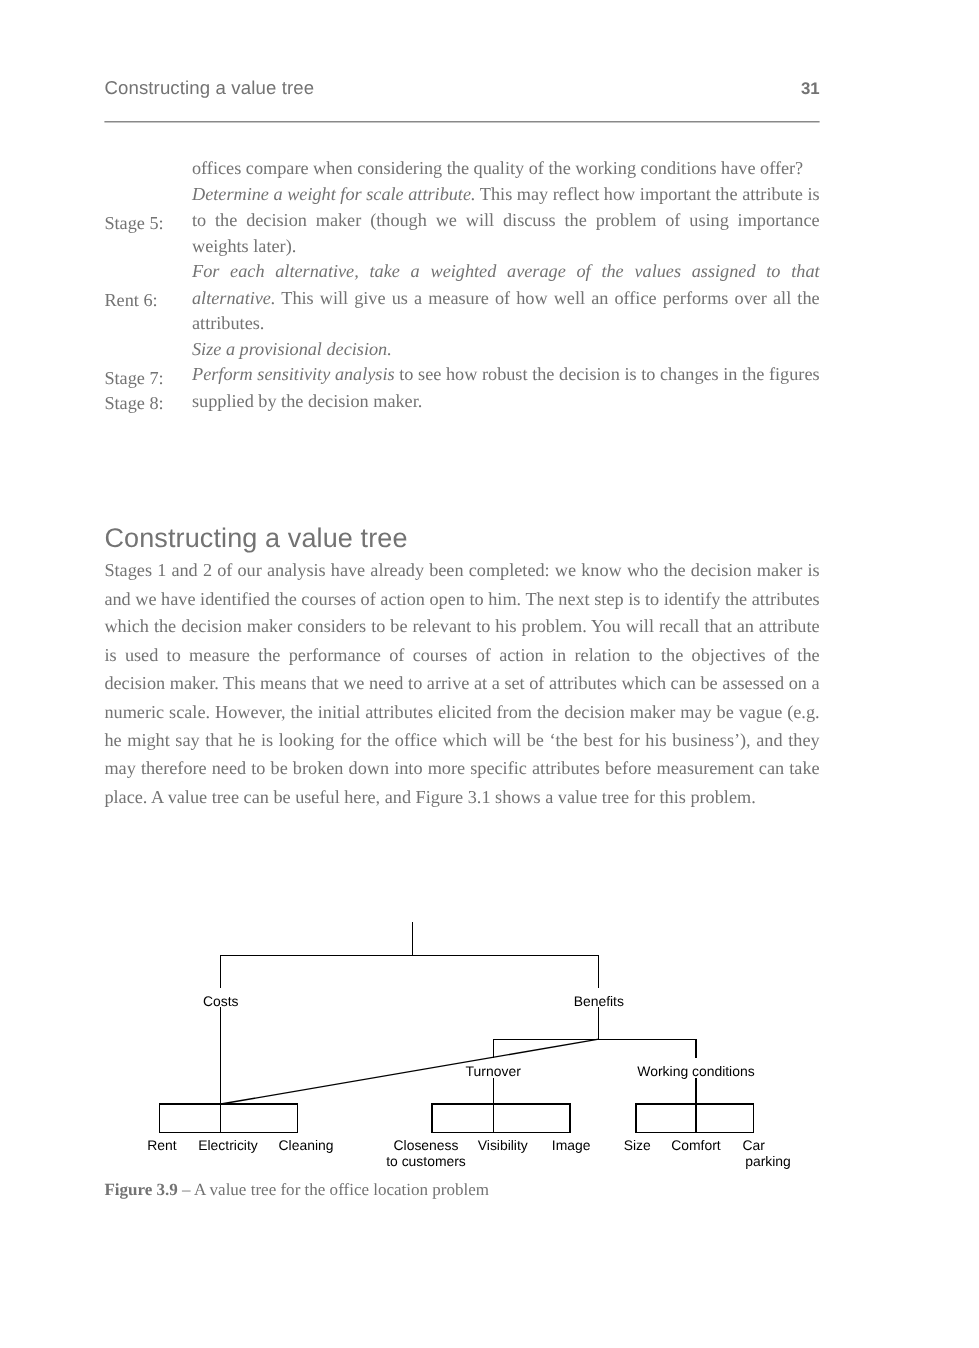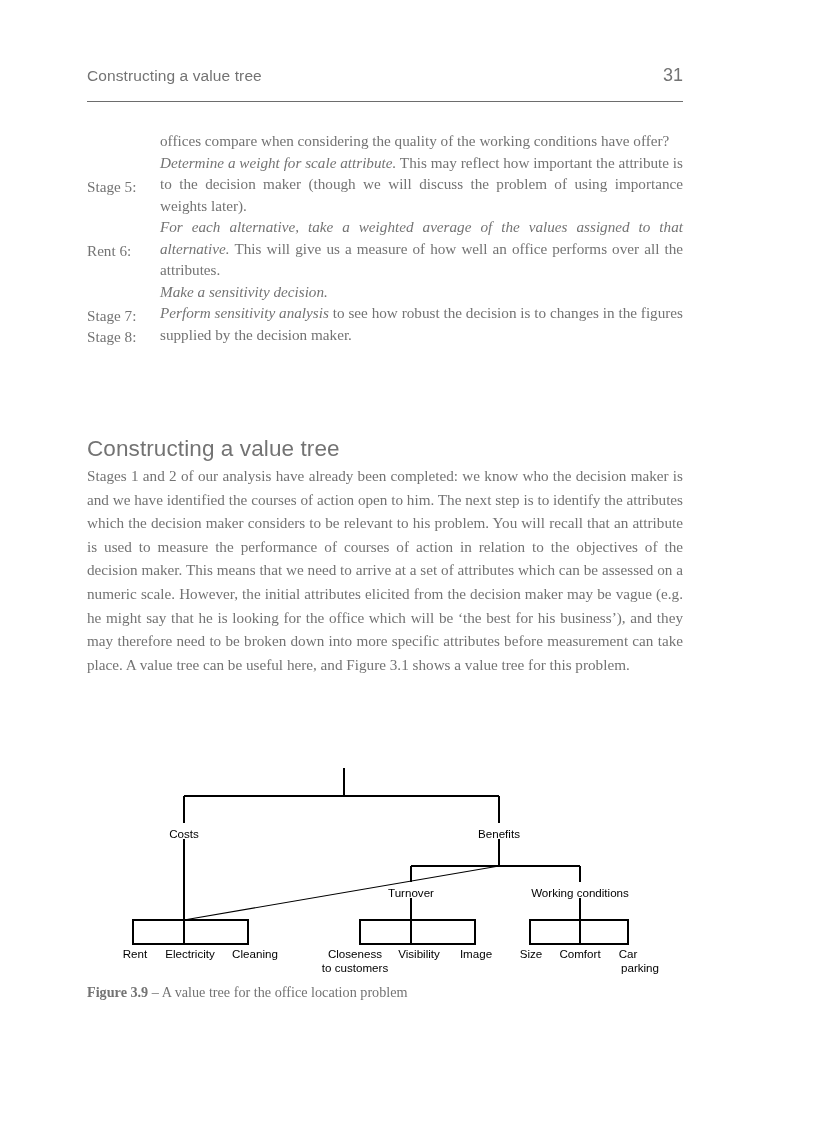--- a/index.html
+++ b/index.html
@@ -26,22 +26,22 @@
     display: flex;
     align-items: baseline;
     justify-content: space-between;
     font-family: "Liberation Sans", "DejaVu Sans", sans-serif;
   }
   .runhead-title {
     font-size: 15.5px;
     letter-spacing: 0.1px;
   }
   .runhead-page {
-    font-size: 18px;
-    font-weight: normal;
+    font-size: 14px;
+    font-weight: bold;
   }
   .runhead-rule {
     position: absolute;
     left: 87px;
     top: 101px;
     width: 596px;
     height: 1px;
     background: #6d6d6d;
   }
 
@@ -155,21 +155,21 @@
       <span class="stage-body"><span class="it">Determine a weight for scale attribute.</span><span> This may reflect how important the attribute is to the decision maker (though we will discuss the problem of using importance weights later).</span></span>
     </div>
 
     <div class="stage-row">
       <span class="stage-label">Rent 6:</span>
       <span class="stage-body"><span class="it">For each alternative, take a weighted average of the values assigned to that alternative.</span><span> This will give us a measure of how well an office performs over all the attributes.</span></span>
     </div>
 
     <div class="stage-row">
       <span class="stage-label">Stage 7:</span>
-      <span class="stage-body nojust"><span class="it">Make a sensitivity decision.</span><span></span></span>
+      <span class="stage-body nojust"><span class="it">Size a provisional decision.</span><span></span></span>
     </div>
 
     <div class="stage-row">
       <span class="stage-label">Stage 8:</span>
       <span class="stage-body"><span class="it">Perform sensitivity analysis</span><span> to see how robust the decision is to changes in the figures supplied by the decision maker.</span></span>
     </div>
   </div>
 
   <h2 class="sec-heading">Constructing a value tree</h2>
 

